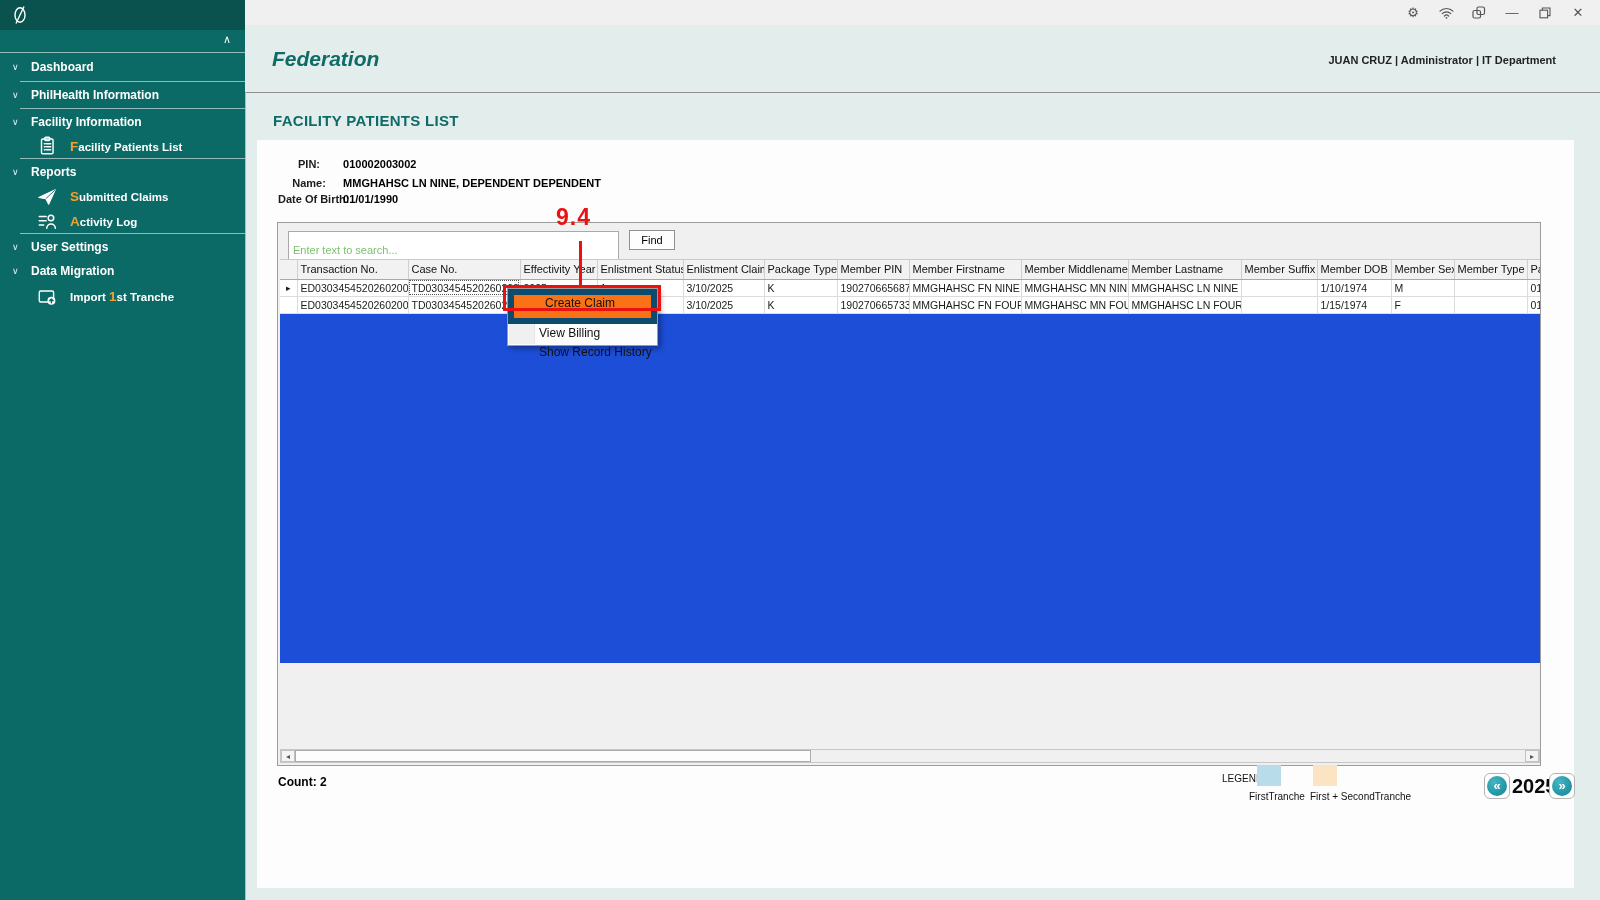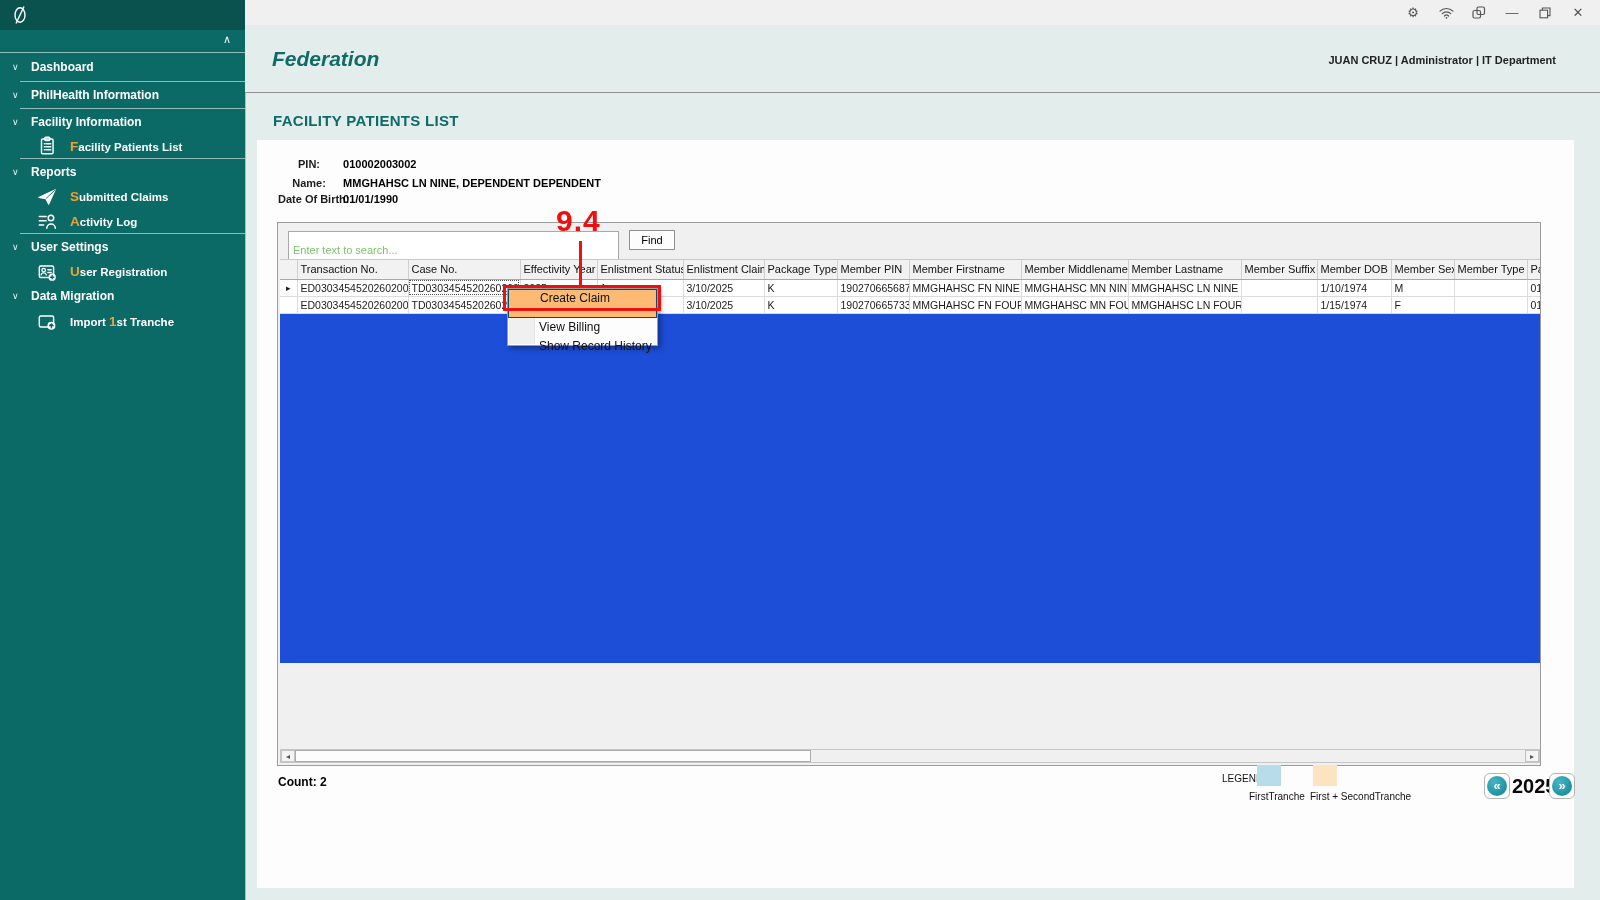--- a/index.html
+++ b/index.html
@@ -77,24 +77,24 @@
   .cap1 { left:1249px; } .cap2 { left:1310px; }
   .nav-btn { position:absolute; top:773px; width:26px; height:26px; background:#fff; border:1px solid #b5b5b5; border-radius:6px; display:flex; align-items:center; justify-content:center; cursor:pointer; }
   .nav-circle { width:20px; height:20px; border-radius:50%; background:radial-gradient(circle at 35% 30%, #46b5c4, #0e8495); color:#fff; font-size:13px; font-weight:bold; display:flex; align-items:center; justify-content:center; line-height:1; padding-bottom:2px; }
   .nav-prev { left:1484px; } .nav-next { left:1549px; }
   .year { position:absolute; left:1512px; top:775px; width:36px; text-align:center; font-size:20px; font-weight:bold; color:#0a0a0a; }
 
   
   .ctx-menu { position:absolute; left:507px; top:288px; width:151px; height:58px; background:#fdfdfd; border:1px solid #9b9b9b; box-shadow:3px 3px 5px rgba(0,0,0,.32); z-index:50; }
   .ctx-gutter { position:absolute; left:1px; top:1px; bottom:1px; width:26px; background:#f0f0f0; border-right:1px solid #e3e3e3; }
   .ctx-item { position:relative; z-index:2; height:19px; line-height:18px; padding-left:31px; font-size:12px; color:#111; cursor:pointer; white-space:nowrap; }
-  .ctx-item.hl { background:#fdba74; border:1px solid #0c4a6e; height:29px; line-height:17px; }
-
-  
-  .anno-step { position:absolute; left:556px; top:204px; font-size:30px; font-weight:bold; color:#ec1011; z-index:60; letter-spacing:1px; }
+  .ctx-item.hl { background:#f97316; border:6px solid #0c4a6e; height:35px; line-height:17px; }
+
+  
+  .anno-step { position:absolute; left:556px; top:204px; font-size:23px; font-weight:bold; color:#ec1011; z-index:60; letter-spacing:1px; }
   .anno-line { position:absolute; left:579px; top:241px; width:3px; height:47px; background:#ec1011; z-index:60; }
   .anno-rect { position:absolute; left:503px; top:285px; width:158px; height:26px; border:3px solid #ec1011; z-index:60; pointer-events:none; }
 </style>
 </head>
 <body>
 
 <div class="titlebar">
   <div class="tb-icons">
     <span class="tb-ic">⚙</span>
     <span class="tb-ic">
@@ -190,34 +190,20 @@
           <path d="M9.8 16.6 a3.9 3.9 0 0 1 7.8 0"></path>
       </svg>
     </span>
     <span class="s-label"><span></span><span class="accent">A</span><span>ctivity Log</span></span>
   </div>
   <div class="s-div"></div>
 
   <div class="s-row s-section" style="height:25px">
     <span class="s-chev">∨</span>
     <span>User Settings</span>
-  </div>
-  <div class="s-row s-sub" style="height:25px">
-    <span class="s-icon">
-      <svg width="24" height="22" viewBox="0 0 20 20" fill="none" stroke="#fff" stroke-width="1.3" stroke-linecap="round">
-        <rect x="3" y="4.5" width="13" height="10.5" rx="1.4"></rect>
-          <circle cx="7" cy="8.3" r="1.6"></circle>
-          <path d="M4.6 12.6 a2.5 2.5 0 0 1 4.8 0"></path>
-        <line x1="10.8" y1="8" x2="13.8" y2="8"></line>
-          <line x1="10.8" y1="10.5" x2="13.8" y2="10.5"></line>
-        <circle cx="14.7" cy="14.7" r="3.3" fill="#fff" stroke="none"></circle>
-          <path d="M14.7 13.2 v3 M13.2 14.7 h3" stroke="#0c6a66" stroke-width="1.3"></path>
-      </svg>
-    </span>
-    <span class="s-label"><span></span><span class="accent">U</span><span>ser Registration</span></span>
   </div>
 
   <div class="s-row s-section" style="height:24px">
     <span class="s-chev">∨</span>
     <span>Data Migration</span>
   </div>
   <div class="s-row s-sub" style="height:26px">
     <span class="s-icon">
       <svg width="24" height="22" viewBox="0 0 20 20" fill="none" stroke="#fff" stroke-width="1.3" stroke-linecap="round" stroke-linejoin="round">
         <rect x="3" y="5.5" width="13" height="10" rx="1.4"></rect>

